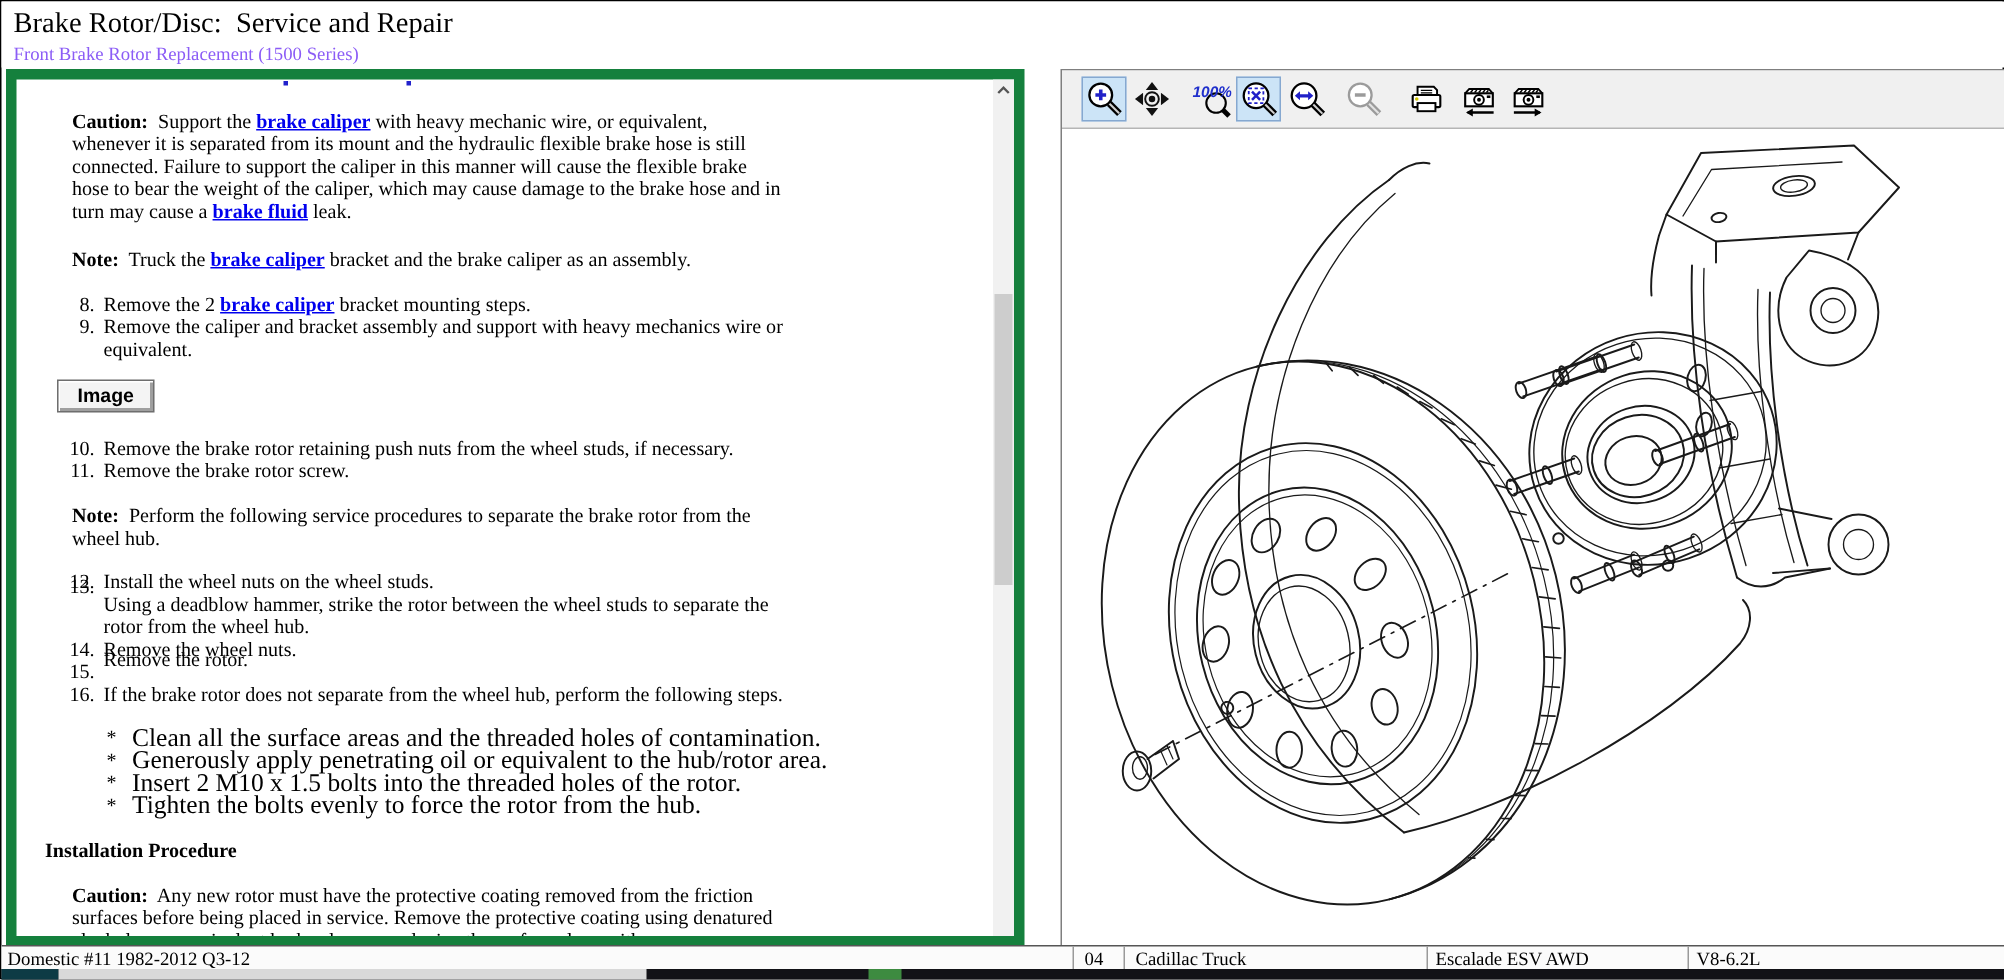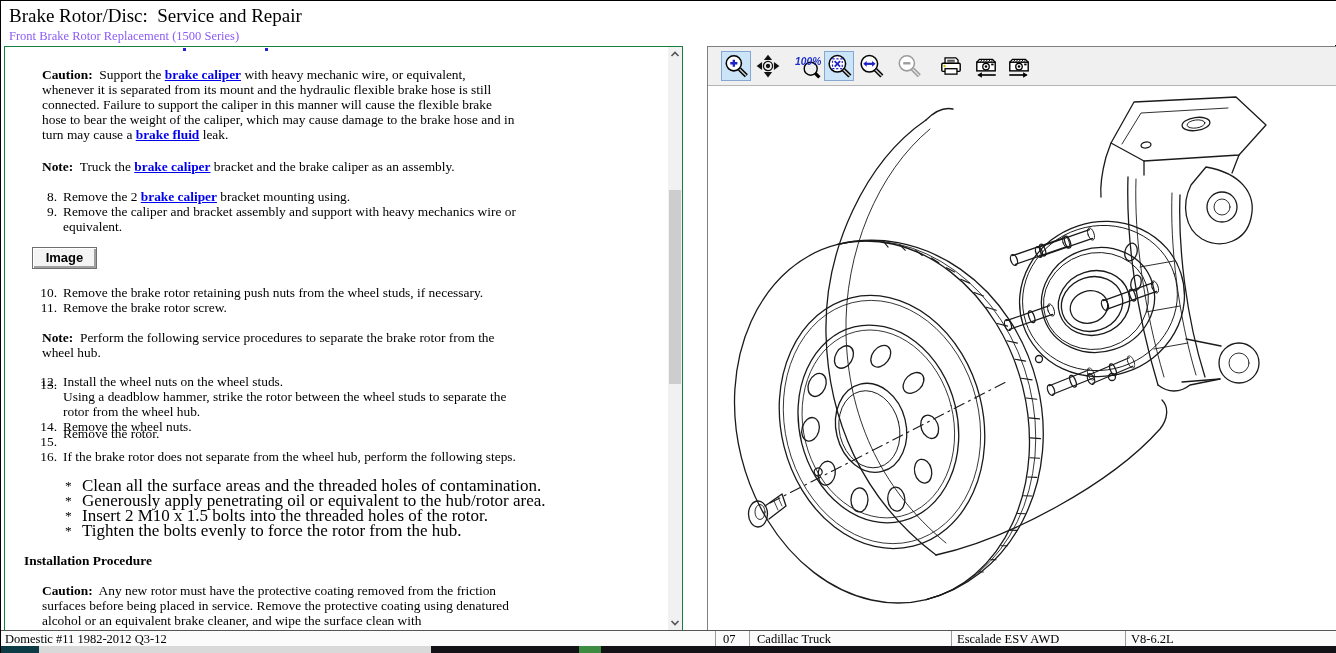--- a/index.html
+++ b/index.html
@@ -8,21 +8,21 @@
   .window { position:relative; width:1336px; height:653px; background:#fff;
             border:1px solid #000; }
 
   
   .header { position:absolute; left:0; top:0; width:1336px; height:44px; background:#fff; }
   .title    { position:absolute; left:8px; top:4px; font-size:19px; color:#000; white-space:pre-wrap; }
   .subtitle { position:absolute; left:8px; top:28px; font-size:12.5px; color:#8b5cf6; white-space:pre-wrap; }
 
   
   .textpane { position:absolute; left:3px; top:45px; width:679px; height:585px;
-              background:#fff; border:1px solid #15803d; overflow:hidden; }
+              background:#fff; border:7px solid #15803d; overflow:hidden; }
   .tp-abs { position:absolute; font-size:13.4px; line-height:15px; color:#000; white-space:pre-wrap; }
   .b   { font-weight:bold; }
   .lnk { color:#0000ee; font-weight:bold; text-decoration:underline; cursor:pointer; }
   .step .num  { position:absolute; left:22px; width:30px; text-align:right; font-size:13.4px; line-height:15px; }
   .step .stext{ position:absolute; left:58px; width:472px; font-size:13.4px; line-height:15px; white-space:pre-wrap; }
   .bullet .mark { position:absolute; left:60px; font-size:13.4px; line-height:15px; }
   .bullet .btext{ position:absolute; left:77px; width:468px; font-size:17px; line-height:15px; }
   .h2 { font-weight:bold; }
   .descender-dot { position:absolute; width:3px; height:3px; background:#2222cc; top:1px; }
 
@@ -74,21 +74,21 @@
   <div class="textpane">
     <div class="descender-dot" style="left:178px"></div>
     <div class="descender-dot" style="left:260px"></div>
 
     <div class="tp-abs" style="left:37px; top:20px; width:474px"><span class="b">Caution:</span><span>  Support the </span><span class="lnk">brake caliper</span><span> with heavy mechanic wire, or equivalent, whenever it is separated from its mount and the hydraulic flexible brake hose is still connected. Failure to support the caliper in this manner will cause the flexible brake hose to bear the weight of the caliper, which may cause damage to the brake hose and in turn may cause a </span><span class="lnk">brake fluid</span><span> leak.</span></div>
 
     <div class="tp-abs" style="left:37px; top:112px; width:520px"><span class="b">Note:</span><span>  Truck the </span><span class="lnk">brake caliper</span><span> bracket and the brake caliper as an assembly.</span></div>
 
     <div class="step">
       <span class="num" style="top:142px">8.</span>
-      <span class="stext" style="top:142px"><span>Remove the 2 </span><span class="lnk">brake caliper</span><span> bracket mounting using.</span></span>
+      <span class="stext" style="top:142px"><span>Remove the 2 </span><span class="lnk">brake caliper</span><span> bracket mounting steps.</span></span>
     </div>
     <div class="step">
       <span class="num" style="top:157px">9.</span>
       <span class="stext" style="top:157px"><span>Remove the caliper and bracket assembly and support with heavy mechanics wire or equivalent.</span></span>
     </div>
 
     <div class="image-btn">Image</div>
 
     <div class="step">
       <span class="num" style="top:238px">10.</span>
@@ -386,21 +386,21 @@
             <ellipse cx="447" cy="200" rx="3" ry="6.4" stroke-width="0.9" transform="rotate(160.20112364547506 447 200)"></ellipse>
             <ellipse cx="424.5" cy="208.1" rx="2.6" ry="6.2" transform="rotate(160.20112364547506 424.5 208.1)"></ellipse>
           </g>
       </svg>
     </div>
   </div>
 
   <div class="statusbar">
     <div class="cell" style="left:4px">Domestic #11 1982-2012 Q3-12</div>
     <div class="vdiv" style="left:714px"></div>
-    <div class="cell" style="left:722px">07</div>
+    <div class="cell" style="left:722px">04</div>
     <div class="vdiv" style="left:748px"></div>
     <div class="cell" style="left:756px">Cadillac Truck</div>
     <div class="vdiv" style="left:950px"></div>
     <div class="cell" style="left:956px">Escalade ESV AWD</div>
     <div class="vdiv" style="left:1124px"></div>
     <div class="cell" style="left:1130px">V8-6.2L</div>
   </div>
 
   <div class="taskstrip">
     <div class="ts-seg" style="left:0; width:38px; background:#0d3b45"></div>

